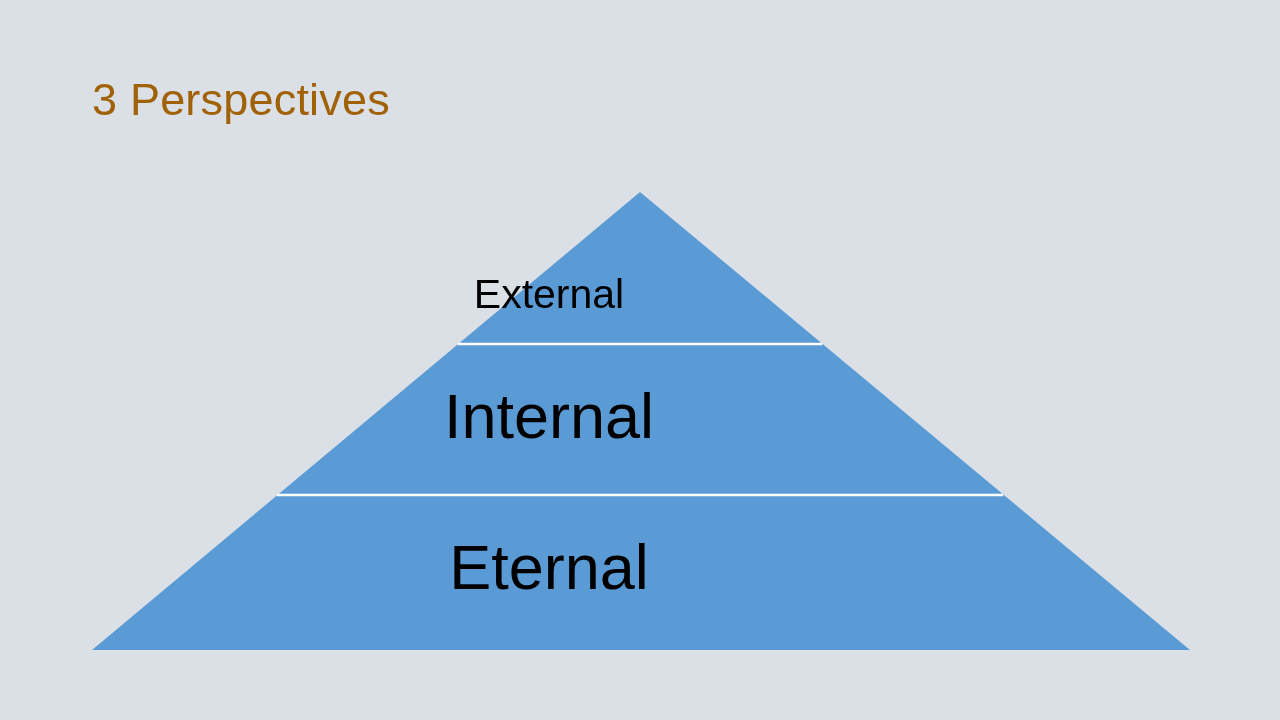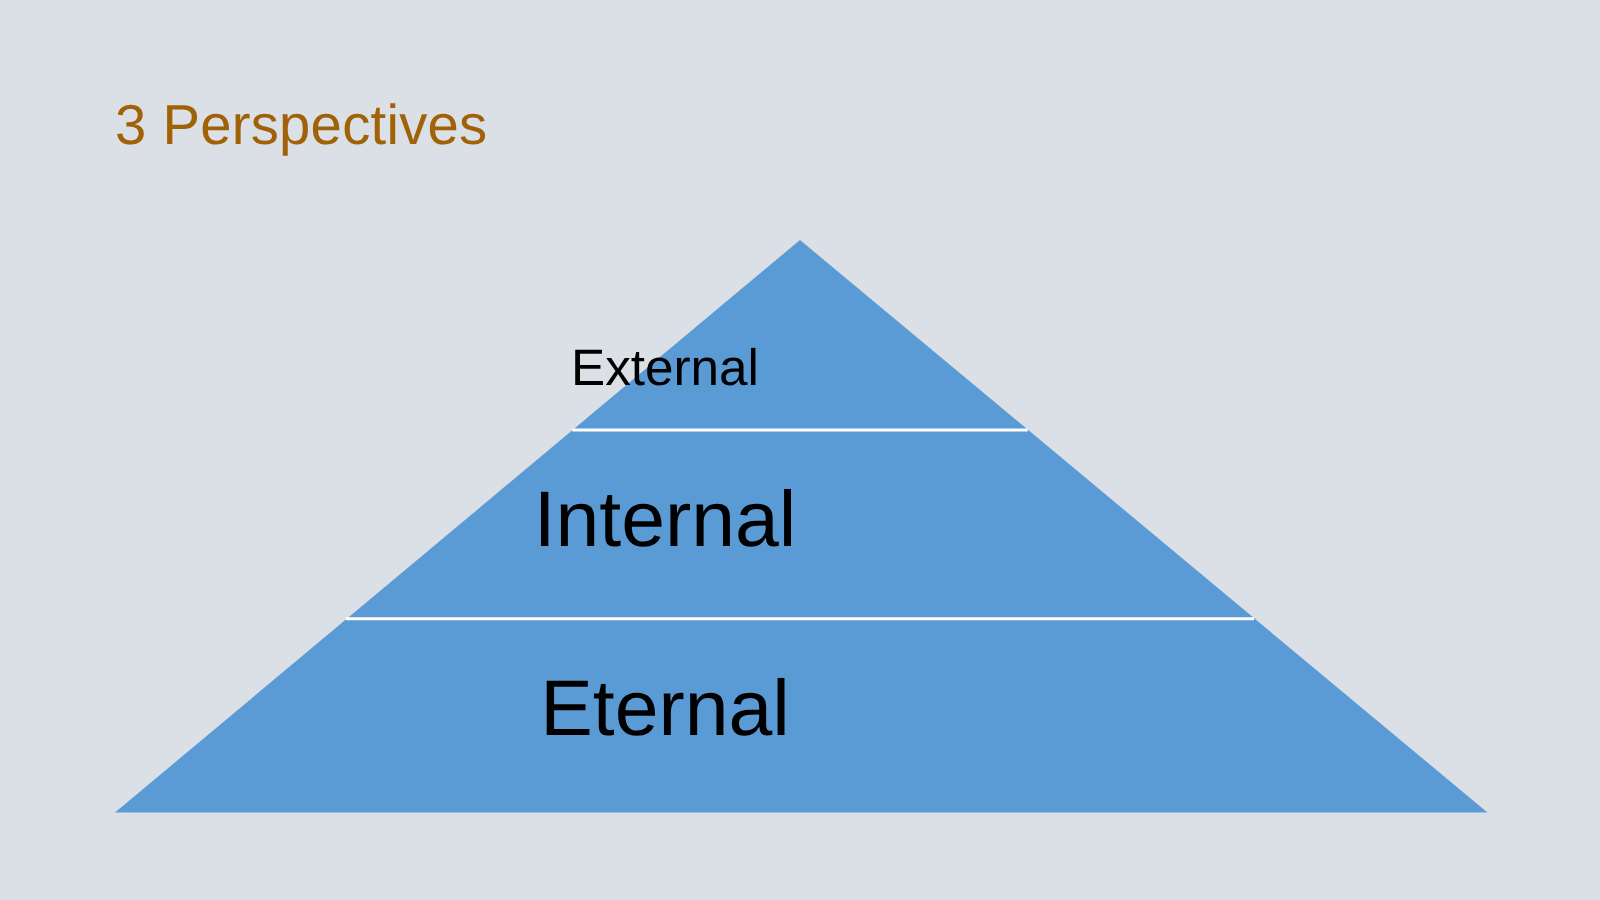--- a/index.html
+++ b/index.html
@@ -37,21 +37,21 @@
     height: 720px;
   }
   #pyramid-svg {
     display: block;
     width: 1280px;
     height: 720px;
   }
   .tier-label {
     position: absolute;
     width: 1064px;
-    left: 0;
+    left: 17px;
     text-align: center;
     color: #000000;
     font-weight: 400;
     white-space: nowrap;
   }
   #tier-label-external {
     top: 271px;
     font-size: 41px;
     line-height: 1.15;
   }

